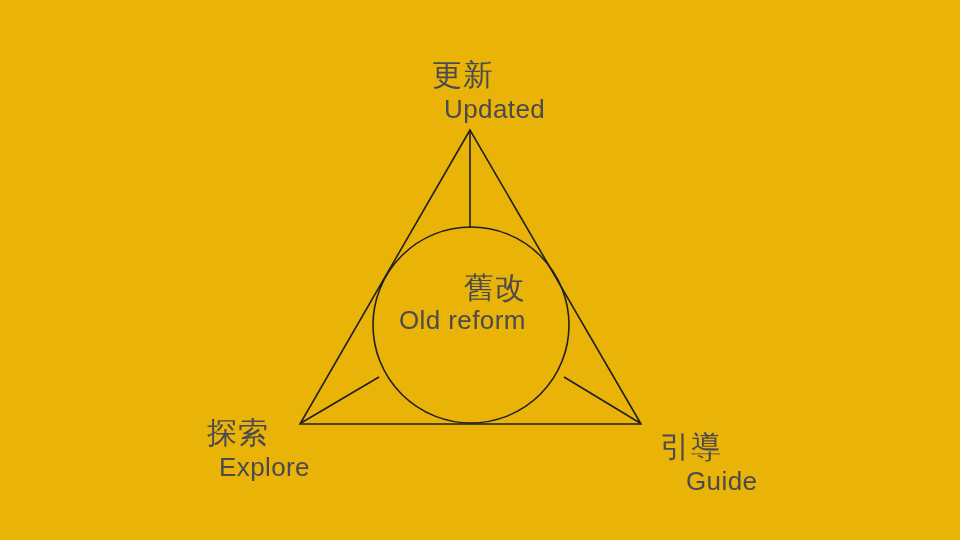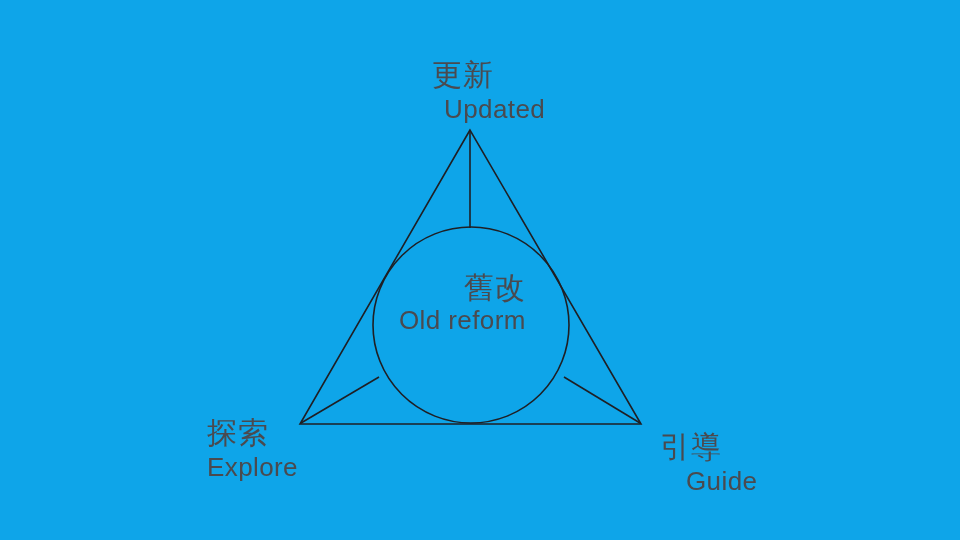--- a/index.html
+++ b/index.html
@@ -5,21 +5,21 @@
 <style>
   html, body {
     margin: 0;
     padding: 0;
     background: #ffffff;
   }
   #stage {
     position: relative;
     width: 960px;
     height: 540px;
-    background: #0ea5e9;
+    background: #eab308;
     overflow: hidden;
     font-family: "Liberation Sans", "DejaVu Sans", sans-serif;
   }
   #diagram-svg {
     position: absolute;
     left: 0;
     top: 0;
     width: 960px;
     height: 540px;
   }
@@ -52,21 +52,21 @@
   #label-updated .label-cn { margin-left: 2px; }
   #label-updated .label-en { margin-top: 6px; margin-left: 14px; }
 
   
   #label-explore {
     left: 207px;
     top: 418px;
     text-align: left;
   }
   #label-explore .label-cn { }
-  #label-explore .label-en { margin-top: 6px; margin-left: 0px; text-align: center; }
+  #label-explore .label-en { margin-top: 6px; margin-left: 12px; text-align: center; }
 
   
   #label-guide {
     left: 658px;
     top: 432px;
     text-align: left;
   }
   #label-guide .label-cn { margin-left: 2px; }
   #label-guide .label-en { margin-top: 6px; margin-left: 28px; }
 

